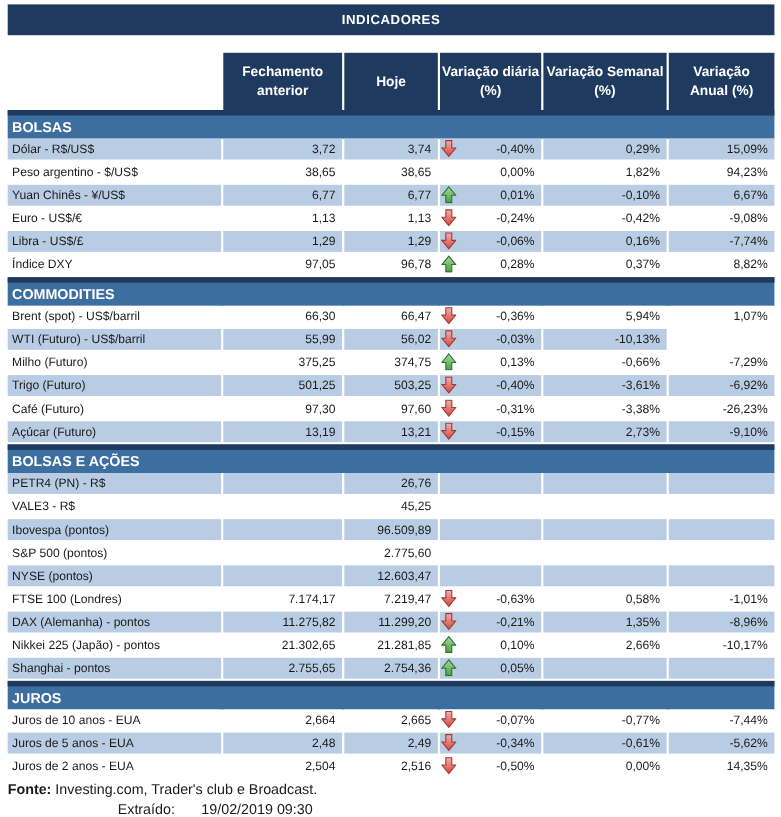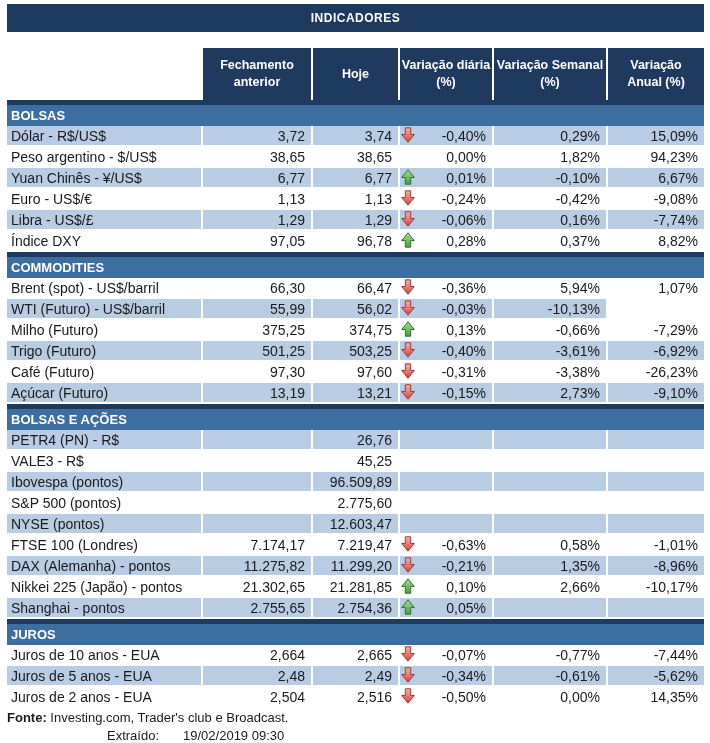--- a/index.html
+++ b/index.html
@@ -36,21 +36,21 @@
     height:52px;display:flex;align-items:center;justify-content:center;
     text-align:center;white-space:pre-line;line-height:1.35;
   }
   .header-row .hcell.empty{background:transparent;}
   .section-band{
     width:693px;height:21px;background:var(--band);
     border-top:5px solid var(--navy);
     color:#FFFFFF;font-weight:bold;font-size:13px;
     display:flex;align-items:center;padding-left:4px;
   }
-  .row{height:19px;margin-bottom:2px;font-size:14px;}
+  .row{height:19px;margin-bottom:2px;font-size:11px;}
   .row.blue .cell{background:var(--rowblue);}
   .row.white .cell{background:#FFFFFF;}
   .cell{display:flex;align-items:center;overflow:hidden;white-space:nowrap;}
   .cell.label{padding-left:4px;}
   .cell.num{justify-content:flex-end;padding-right:6px;}
   .cell.diaria{position:relative;}
   .arrow{position:absolute;left:1px;top:1px;width:14px;height:16px;}
   .footer{margin-top:3px;font-size:13px;line-height:18px;}
   .footer .bold{font-weight:bold;}
   .footer-line2{padding-left:100px;}

